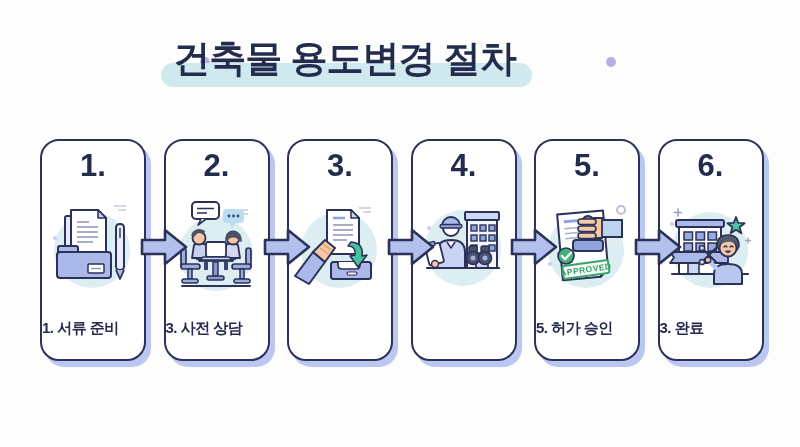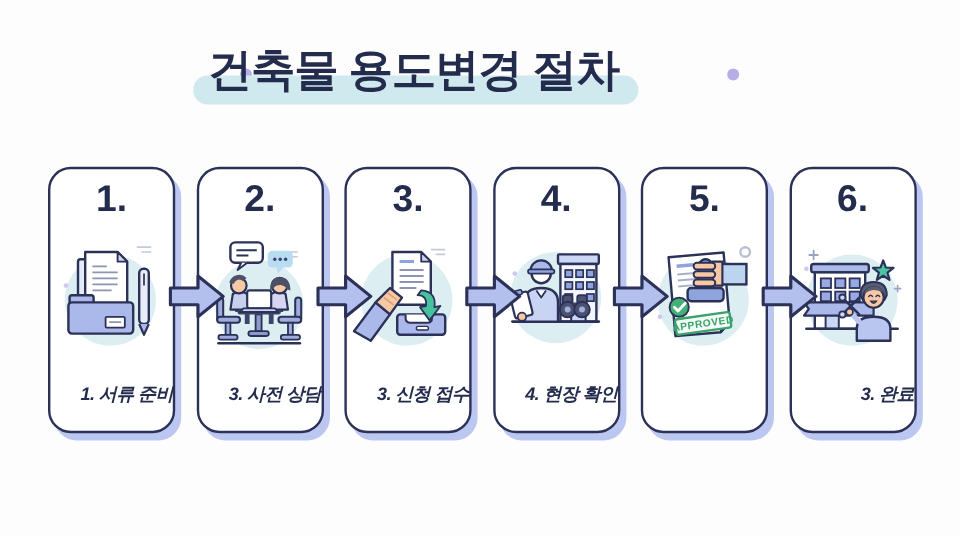--- a/index.html
+++ b/index.html
@@ -30,22 +30,22 @@
     background:#ffffff;border:2.5px solid #2b3157;border-radius:19px;
     box-shadow:5px 6px 0 0 #bcc7f1;
   }
   .num{
     margin-top:9px;text-align:center;font-size:31px;line-height:32px;
     font-weight:800;color:#242c4e;
   }
   .icon-wrap{position:absolute;top:57px;left:4px;width:92px;height:96px;}
   .icon-wrap svg{display:block;width:92px;height:96px;}
   .label{
-    position:absolute;bottom:21px;left:0;width:100%;text-align:right;
-    font-size:15px;font-weight:700;color:#242c4e;white-space:nowrap;letter-spacing:-0.5px;font-style:italic;
+    position:absolute;bottom:21px;left:0;width:100%;text-align:left;
+    font-size:15px;font-weight:700;color:#242c4e;white-space:nowrap;letter-spacing:-0.5px;
   }
 
   
   .arrow{position:absolute;top:227px;width:48px;height:40px;z-index:5;}
   .arrow svg{display:block;width:48px;height:40px;}
 </style>
 </head>
 <body>
 
 <div class="stage">
@@ -136,21 +136,20 @@
         <path d="M40 27 h20 M40 32 h20 M40 37 h20 M40 42 h14" stroke="#8d95b0" stroke-width="1.6"></path>
         <polygon points="2,78 20,54 32,64 16,86" fill="#aab9ea" stroke="#2b3157" stroke-width="2" stroke-linejoin="round"></polygon>
         <polygon points="20,54 32,42 42,50 32,64" fill="#f6c8a4" stroke="#2b3157" stroke-width="2" stroke-linejoin="round"></polygon>
         <path d="M30 46 l8 6 M27 50 l8 6" stroke="#d99e74" stroke-width="1.2"></path>
         <rect x="38" y="64" width="40" height="17" rx="2.5" fill="#aab9ea" stroke="#2b3157" stroke-width="2"></rect>
         <path d="M45 64 v3 q0 4 4 4 h14 q4 0 4 -4 v-3" fill="#ffffff" stroke="#2b3157" stroke-width="1.7"></path>
         <rect x="54" y="74" width="10" height="3" rx="1.5" fill="#ffffff" stroke="#2b3157" stroke-width="1.2"></rect>
         <path d="M58 44 q13 1 11 14 l5 -1 -9 12 -8 -11 5 -1 q1 -9 -7 -9 z" fill="#47c19e" stroke="#2b3157" stroke-width="1.5" stroke-linejoin="round"></path>
       </svg>
     </div>
-    <div class="label">3. 신청 접수</div>
   </div>
 
   <div class="card" style="left:410.5px;">
     <div class="num">4.</div>
     <div class="icon-wrap">
       <svg viewBox="0 0 92 96">
         <circle cx="46" cy="50" r="38" fill="#dceef2"></circle>
         <circle cx="12" cy="30" r="2" fill="#cfc9ee"></circle>
         <rect x="48" y="14" width="34" height="8" rx="1" fill="#ccd6f5" stroke="#2b3157" stroke-width="2"></rect>
         <rect x="50" y="22" width="30" height="48" fill="#f4f6fd" stroke="#2b3157" stroke-width="2"></rect>
@@ -178,21 +177,20 @@
         <circle cx="18" cy="66" r="3.5" fill="#f6c8a4" stroke="#2b3157" stroke-width="1.5"></circle>
         <rect x="52" y="48" width="8" height="8" rx="2" fill="#4a5270" stroke="#2b3157" stroke-width="1.4"></rect>
         <rect x="64" y="48" width="8" height="8" rx="2" fill="#4a5270" stroke="#2b3157" stroke-width="1.4"></rect>
         <rect x="58" y="54" width="8" height="5" fill="#4a5270"></rect>
         <circle cx="56" cy="60" r="6.5" fill="#4a5270" stroke="#2b3157" stroke-width="1.6"></circle>
         <circle cx="68" cy="60" r="6.5" fill="#4a5270" stroke="#2b3157" stroke-width="1.6"></circle>
         <circle cx="56" cy="60" r="2.5" fill="#9fb0dd"></circle>
           <circle cx="68" cy="60" r="2.5" fill="#9fb0dd"></circle>
       </svg>
     </div>
-    <div class="label">4. 현장 확인</div>
   </div>
 
   <div class="card" style="left:534px;">
     <div class="num">5.</div>
     <div class="icon-wrap">
       <svg viewBox="0 0 92 96">
         <circle cx="46" cy="52" r="38" fill="#dceef2"></circle>
         <circle cx="81" cy="12" r="4" fill="none" stroke="#b9c0d4" stroke-width="2"></circle>
         <circle cx="10" cy="66" r="2" fill="#cfc9ee"></circle>
         <g transform="rotate(-5 46 48)">
@@ -209,20 +207,21 @@
         <rect x="38" y="28" width="18" height="5.5" rx="2.7" fill="#f6c8a4" stroke="#2b3157" stroke-width="1.6"></rect>
         <rect x="38" y="35" width="18" height="5.5" rx="2.7" fill="#f6c8a4" stroke="#2b3157" stroke-width="1.6"></rect>
         <circle cx="26" cy="58" r="8" fill="#43b176" stroke="#2b3157" stroke-width="1.6"></circle>
         <path d="M22 58 l3 3.2 6 -6.5" stroke="#ffffff" stroke-width="2.4" fill="none" stroke-linecap="round" stroke-linejoin="round"></path>
         <g transform="rotate(-8 46 72)">
           <rect x="23" y="65" width="46" height="13" rx="2" fill="#f4fbf6" stroke="#3aa26b" stroke-width="2"></rect>
           <text x="46" y="74.5" text-anchor="middle" font-size="8.5" font-weight="bold" fill="#3aa26b" letter-spacing="0.5">APPROVED</text>
         </g>
       </svg>
     </div>
+    <div class="label">5. 허가 승인</div>
   </div>
 
   <div class="card" style="left:657.5px;">
     <div class="num">6.</div>
     <div class="icon-wrap">
       <svg viewBox="0 0 92 96">
         <circle cx="46" cy="52" r="38" fill="#dceef2"></circle>
         <path d="M14 11 v7 M10.5 14.5 h7" stroke="#9aa4c0" stroke-width="1.6" stroke-linecap="round"></path>
         <path d="M84 40 v5 M81.5 42.5 h5" stroke="#9aa4c0" stroke-width="1.4" stroke-linecap="round"></path>
         <circle cx="8" cy="26" r="2" fill="#cfc9ee"></circle>

